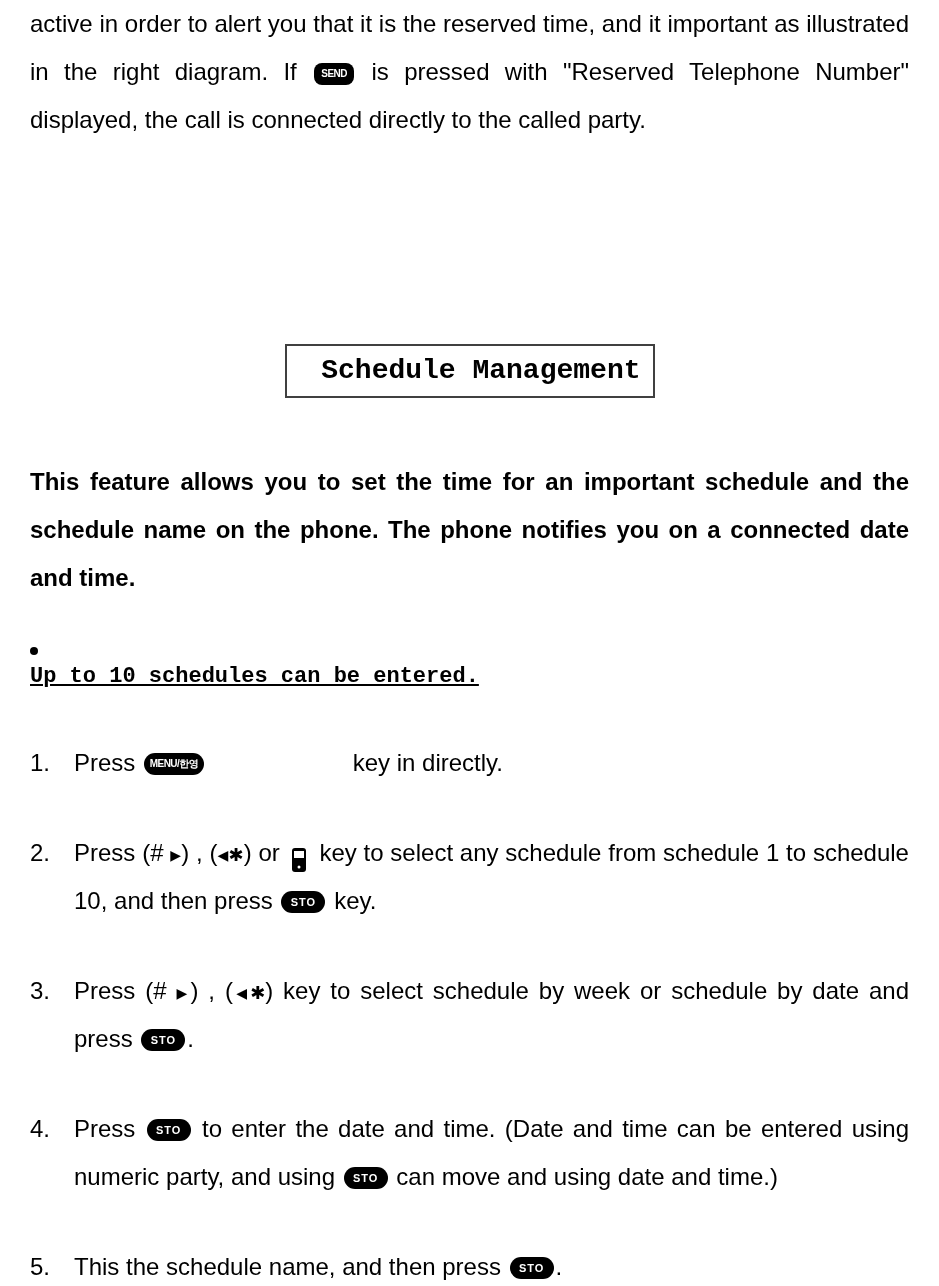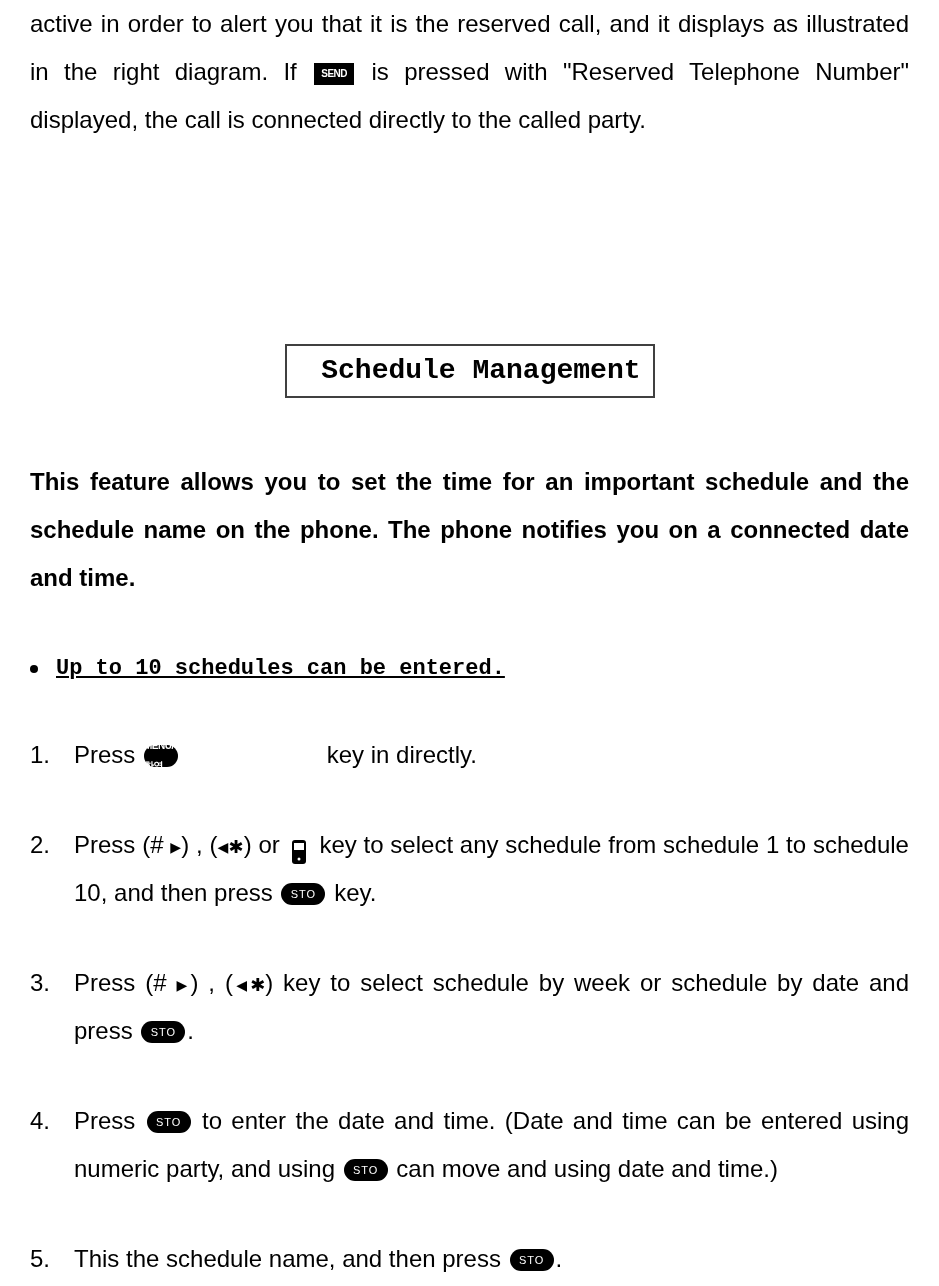--- a/index.html
+++ b/index.html
@@ -18,21 +18,21 @@
       margin-bottom: 200px;
     }
     .send-btn {
       display: inline-flex;
       align-items: center;
       justify-content: center;
       width: 40px;
       height: 22px;
       background: #000;
       color: #fff;
-      border-radius: 0;
+      border-radius: 8px;
       font-size: 10px;
       font-weight: bold;
       vertical-align: middle;
       margin: 6px 2px;
       letter-spacing: -0.5px;
     }
     .section-box {
       display: block;
       width: 370px;
       margin: 0 auto 60px auto;
@@ -45,21 +45,21 @@
       line-height: 1.2;
     }
     .feature-desc {
       font-weight: bold;
       text-align: justify;
       margin-bottom: 45px;
     }
     .bullet-line {
       margin-bottom: 40px;
       display: flex;
-      align-items: center;
+      flex-direction: column;
     }
     .bullet-dot {
       width: 8px; height: 8px; background: #000; border-radius: 50%;
       display: inline-block; margin-right: 18px; flex-shrink:0;
     }
     .bullet-text {
       font-family: "Courier New", monospace;
       font-weight: bold;
       font-size: 22px;
       text-decoration: underline;
@@ -79,62 +79,62 @@
     ol.steps > li::before {
       content: counter(step) ".";
       position: absolute;
       left: 0;
       top: 0;
     }
     .menu-btn {
       display: inline-flex;
       align-items: center;
       justify-content: center;
-      width: 34px;
+      width: 60px;
       height: 22px;
       background: #000;
       color: #fff;
       border-radius: 11px;
       font-size: 10px;
       font-weight: bold;
       vertical-align: middle;
       margin: 0 2px;
       letter-spacing: -0.5px;
     }
     .sto-btn {
       display: inline-flex;
       align-items: center;
       justify-content: center;
       width: 44px;
       height: 22px;
       background: #000;
       color: #fff;
       border-radius: 11px;
       font-size: 11px;
-      font-weight: normal;
+      font-weight: bold;
       vertical-align: middle;
       margin: 0 2px;
       letter-spacing: 1px;
     }
     .phone-icon {
       display: inline-block;
       width: 22px;
       height: 26px;
       vertical-align: middle;
       margin: 0 2px;
     }
     .tri-r { font-size: 14px; vertical-align: middle; }
     .tri-l { font-size: 14px; vertical-align: middle; }
     .star { font-size: 18px; vertical-align: middle; }
   </style>
 </head>
 <body>
 
 <p class="intro-para">
-  <span>active in order to alert you that it is the reserved call, and it displays as illustrated in the right diagram. If </span>
+  <span>active in order to alert you that it is the reserved time, and it important as illustrated in the right diagram. If </span>
   <span class="send-btn">SEND</span>
   <span> is pressed with "Reserved Telephone Number" displayed, the call is connected directly to the called party.</span>
 </p>
 
 <div class="section-box">
   <span>Schedule Management</span>
 </div>
 
 <p class="feature-desc">This feature allows you to set the time for an important schedule and the schedule name on the phone. The phone notifies you on a connected date and time.</p>
 

